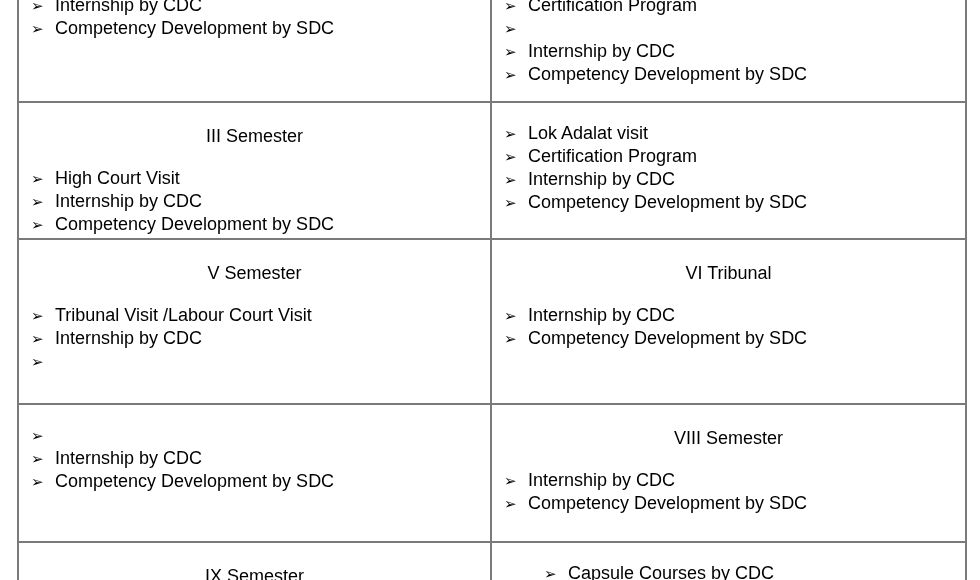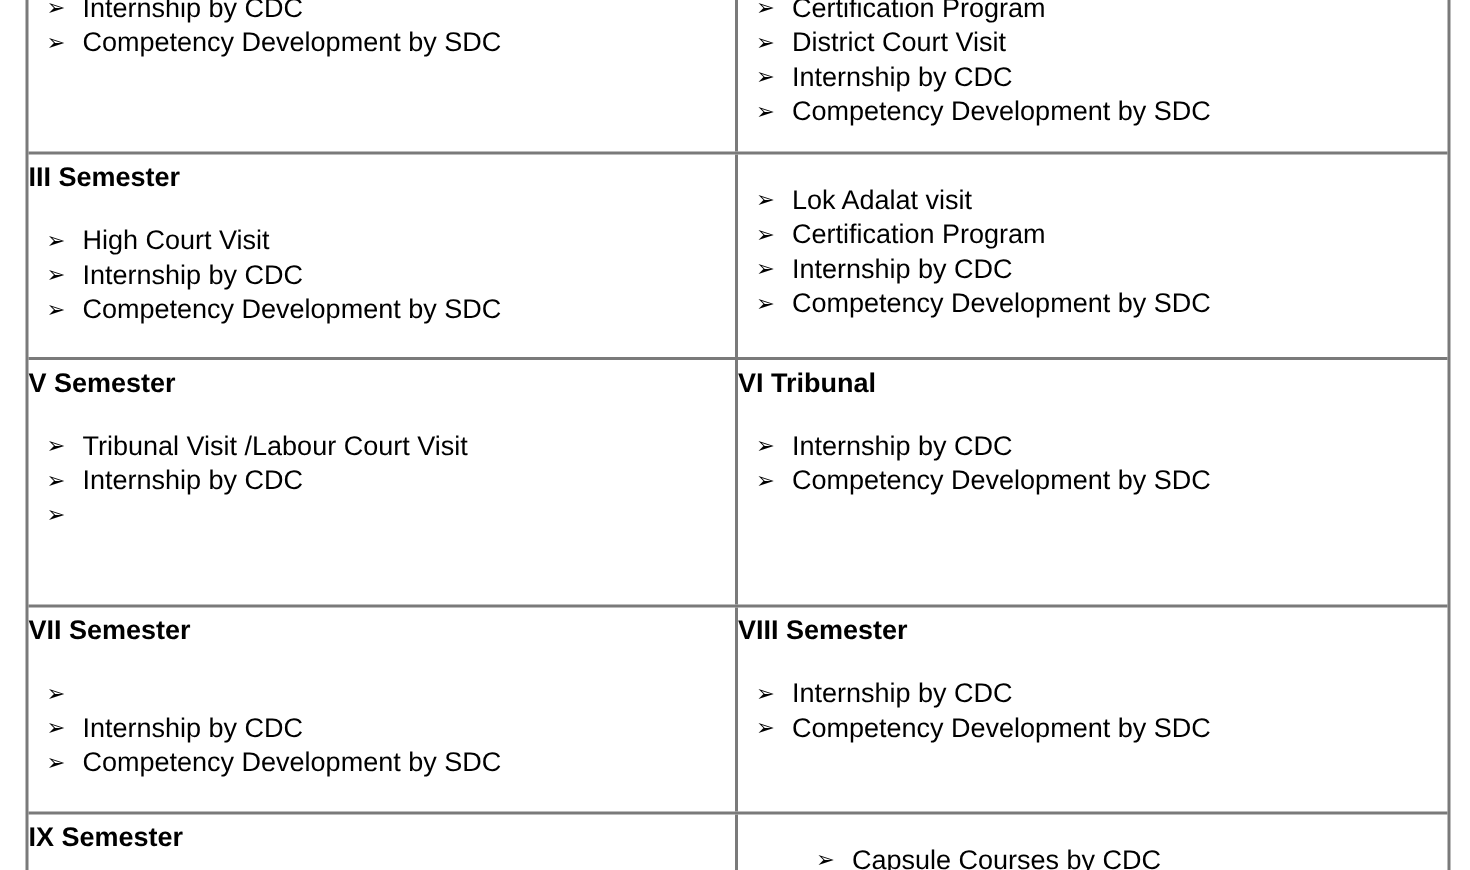--- a/index.html
+++ b/index.html
@@ -16,21 +16,21 @@
   .row{display:flex;box-sizing:border-box;flex:0 0 auto;}
   .row.bb{border-bottom:2px solid #7a7a7a;}
   .r0{height:103px;}
   .r1{height:137px;}
   .r2{height:165px;}
   .r3{height:138px;}
   .r4{height:65px;gap:40px;}
   .cell{box-sizing:border-box;}
   .cell.left{width:473px;border-right:2px solid #7a7a7a;}
   .cell.right{flex:1;}
-  .hdr{font-weight:bold;text-align:left;padding-top:4px;}
+  .hdr{font-weight:normal;text-align:center;padding-top:22px;}
   .gap{height:19px;}
   .item{display:flex;padding-left:12px;white-space:nowrap;}
   .bullet{flex:0 0 24px;width:24px;font-size:15px;}
   .partial{margin-top:-6px;}
 </style>
 </head>
 <body>
 
 <div class="page">
   <div class="table">
@@ -49,21 +49,20 @@
         </div>
       </div>
       <div class="cell right">
         <div class="partial">
           <div class="item">
             <span class="bullet">➢</span>
             <span>Certification Program</span>
           </div>
           <div class="item">
             <span class="bullet">➢</span>
-            <span>District Court Visit</span>
           </div>
           <div class="item">
             <span class="bullet">➢</span>
             <span>Internship by CDC</span>
           </div>
           <div class="item">
             <span class="bullet">➢</span>
             <span>Competency Development by SDC</span>
           </div>
         </div>
@@ -133,21 +132,20 @@
         </div>
         <div class="item">
           <span class="bullet">➢</span>
           <span>Competency Development by SDC</span>
         </div>
       </div>
     </div>
 
     <div class="row r3 bb">
       <div class="cell left">
-        <div class="hdr">VII Semester</div>
         <div class="gap"></div>
         <div class="item">
           <span class="bullet">➢</span>
         </div>
         <div class="item">
           <span class="bullet">➢</span>
           <span>Internship by CDC</span>
         </div>
         <div class="item">
           <span class="bullet">➢</span>

